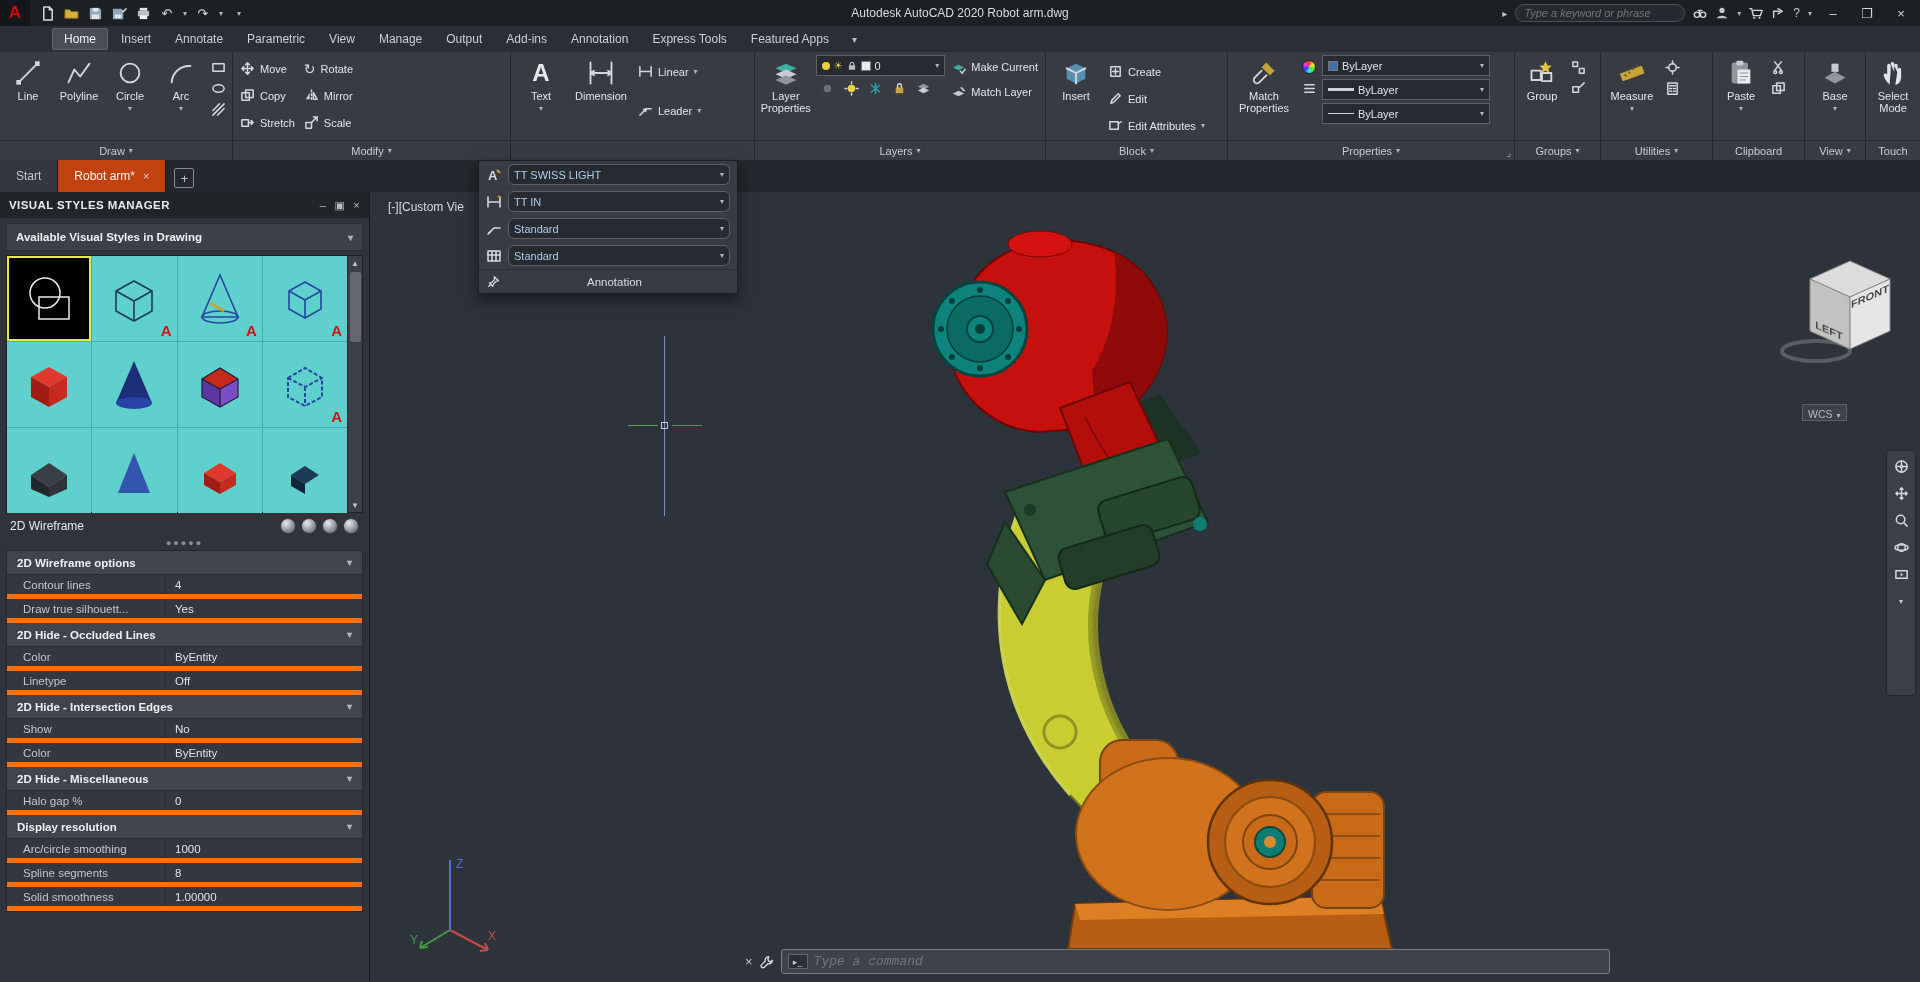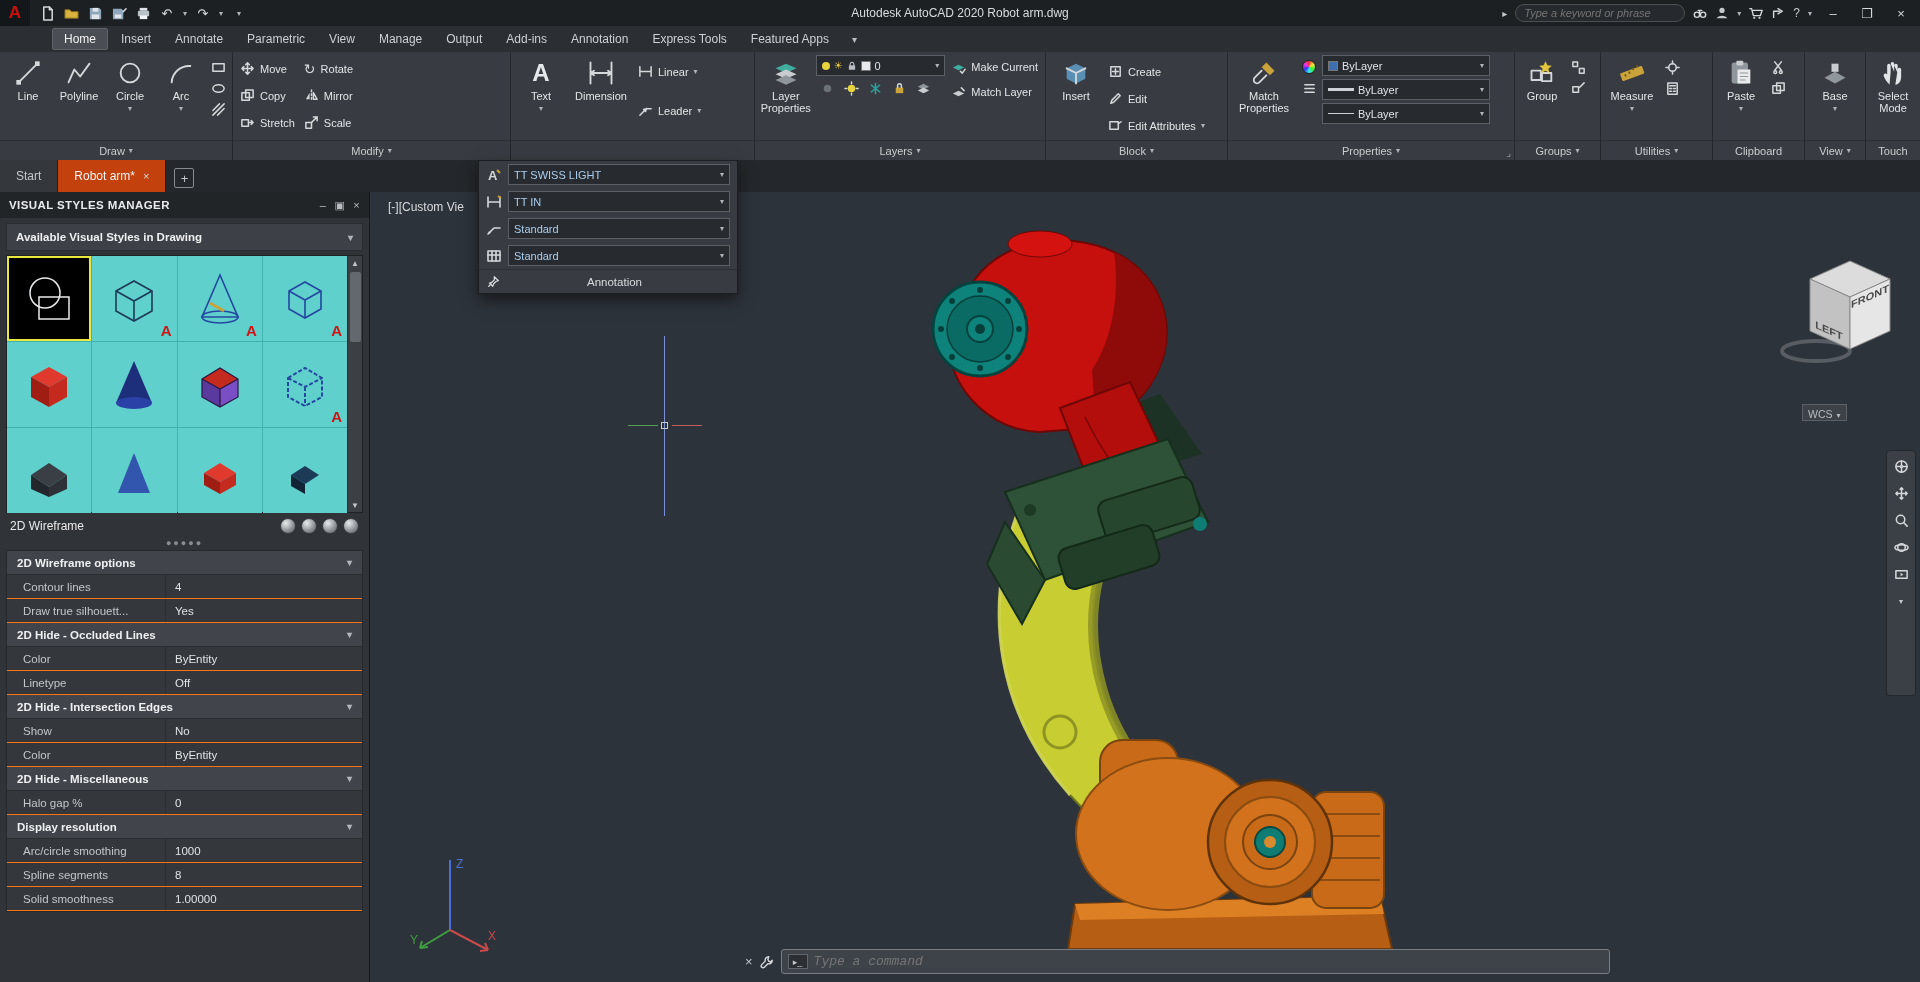--- a/index.html
+++ b/index.html
@@ -53,21 +53,21 @@
   .swatch { width:10px; height:10px; background:#e8eaec; border:1px solid #777; }
   .lwline { width:26px; height:3px; background:#cfd3d7; }
   .wheel { width:14px; height:14px; border-radius:50%;
     background:conic-gradient(#e33,#ee3,#3e3,#3ee,#33e,#e3e,#e33); border:1px solid #222; }
 
   
   .flyout { position:absolute; left:478px; top:160px; width:260px; background:#383c42; border:1px solid #1c1e21;
     box-shadow:0 6px 14px rgba(0,0,0,.5); z-index:30; }
   .fl-row { display:flex; align-items:center; gap:6px; height:27px; padding:0 7px; }
   .fl-row svg { width:16px; height:16px; flex:0 0 auto; }
-  .fl-row .combo { flex:1; color:#a9cdec; }
+  .fl-row .combo { flex:1; color:#a9cdec;border-radius:6px; }
   .fl-foot { height:24px; border-top:1px solid #2c2f34; display:flex; align-items:center; font-size:11.5px; color:#d8dcdf; padding:0 8px; }
   .fl-foot .flabel { flex:1; text-align:center; }
 
   
   .filetabs { position:absolute; left:0; top:160px; width:100%; height:32px; background:#24272b;
     display:flex; align-items:flex-end; z-index:5; }
   .ftab { height:28px; display:flex; align-items:center; gap:8px; padding:16px 16px; font-size:12px;
     background:#34383d; color:#c3c7cb; border-right:1px solid #1d2023; }
   .ftab.active { background:#c2410c; color:#f2f4f6; }
   .ftab .fx { font-size:11px; color:#d5d8db; }
@@ -126,21 +126,21 @@
   .tscroll .thumb { width:11px; height:70px; background:#63686e; border-radius:2px; margin-top:2px; }
   .stylebar { height:26px; display:flex; align-items:center; padding:0 10px; font-size:12px; color:#e8eaec; }
   .stylebar .sb-icos { margin-left:auto; display:flex; gap:5px; }
   .sphico { width:16px; height:16px; border-radius:50%;
     background:radial-gradient(circle at 35% 30%, #e8eaec, #7a7f85 70%); border:1px solid #3a3d41; }
   .paldots { text-align:center; color:#8a8e93; font-size:9px; letter-spacing:2px; height:11px; line-height:9px; }
   .secs { margin:0 6px; border:1px solid #26282c; }
   .sec-h { height:24px; background:#41444a; border-bottom:1px solid #2a2c30; display:flex; align-items:center;
     padding:0 10px; font-size:11.5px; font-weight:bold; color:#eef0f2; }
   .sec-h .caret { margin-left:auto; font-size:10px; }
-  .prow { height:24px; display:flex; align-items:stretch; font-size:11.5px; background:#34373c; border-bottom:1px solid #f97316; }
+  .prow { height:24px; display:flex; align-items:stretch; font-size:11.5px; background:#34373c; border-bottom:5px solid #f97316; }
   .plabel { width:158px; display:flex; align-items:center; padding-left:16px; color:#c3c7cb; }
   .pval { flex:1; display:flex; align-items:center; padding-left:9px; border-left:1px solid #2b2e32; color:#dfe3e6; }
 
   svg .st { stroke:#d5d8db; stroke-width:1.6; fill:none; stroke-linecap:round; stroke-linejoin:round; }
   svg .stt { stroke:#2aa5a0; stroke-width:1.6; fill:none; }
 </style>
 </head>
 <body>
 
 <div id="app">

